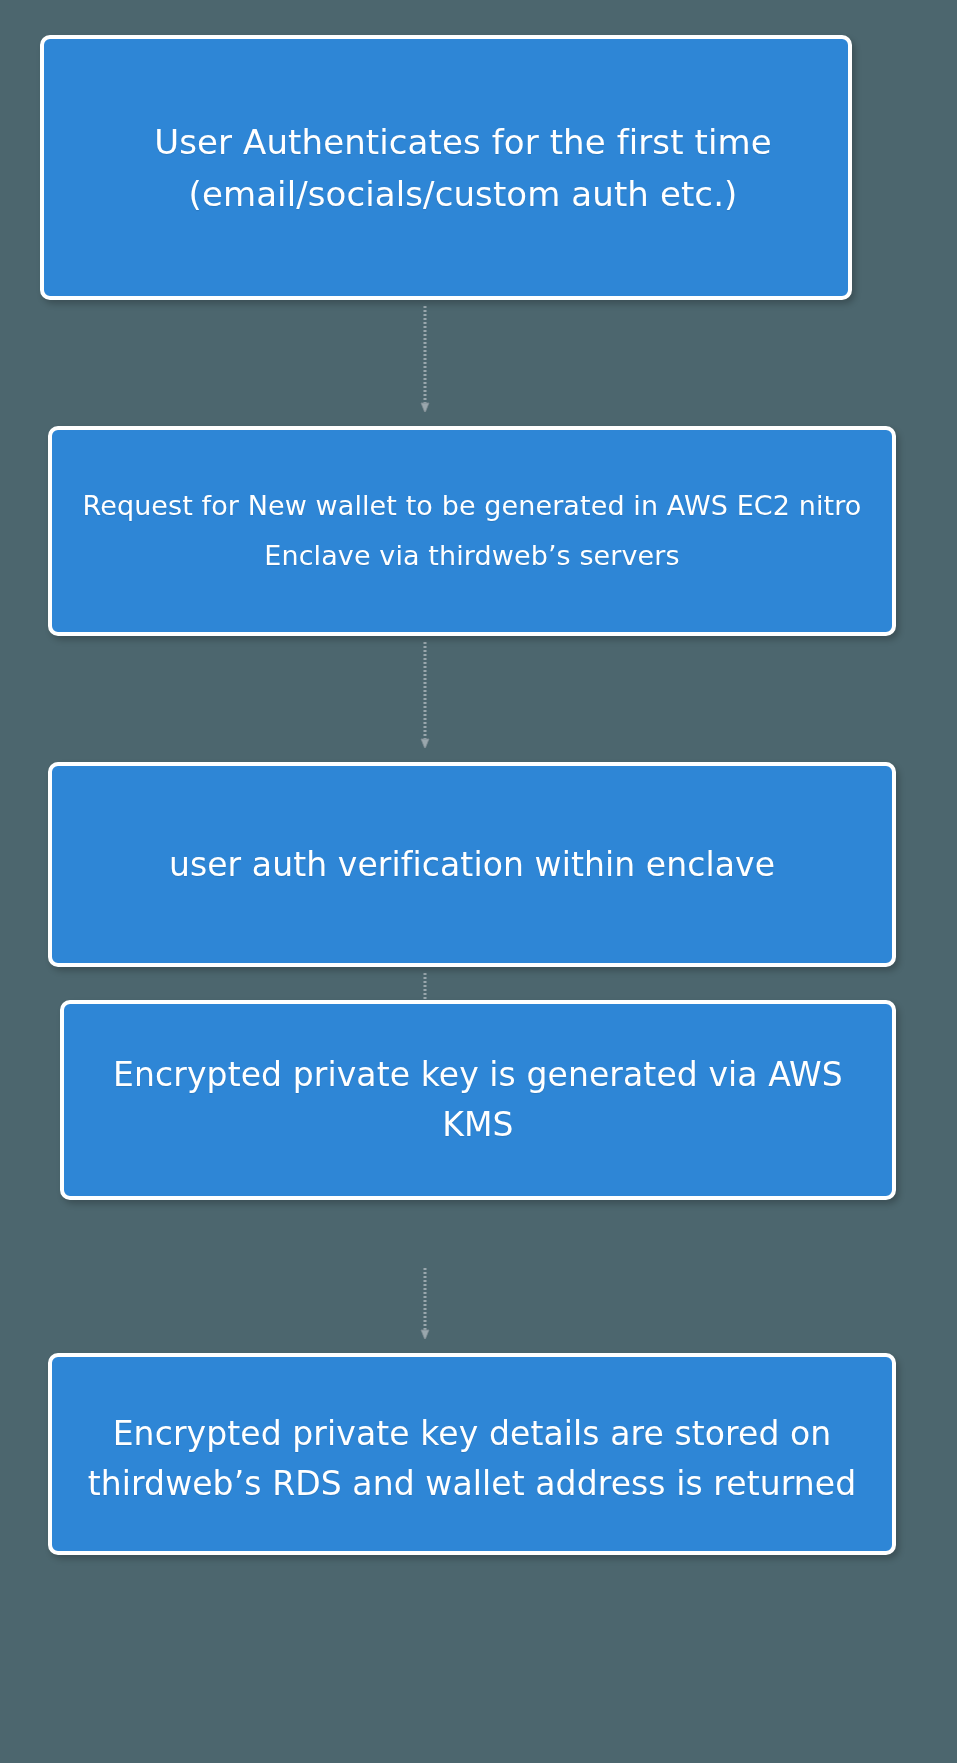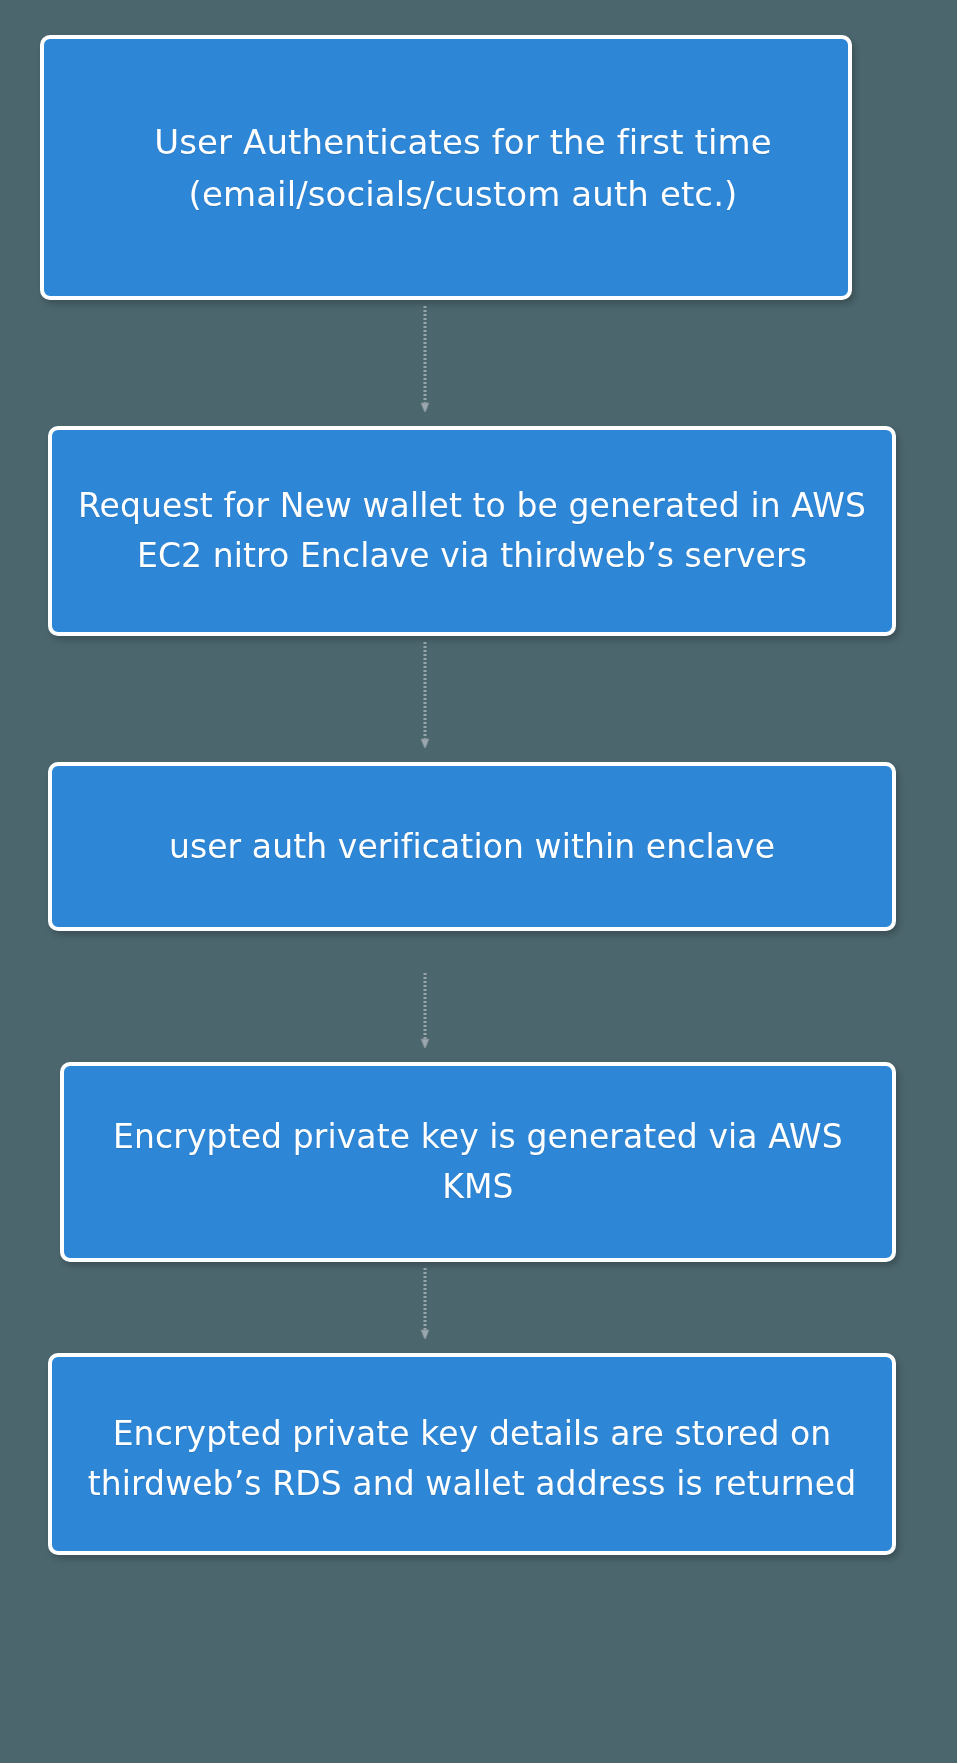--- a/index.html
+++ b/index.html
@@ -30,33 +30,33 @@
     align-items: center;
     justify-content: center;
     text-align: center;
     color: #ffffff;
   }
   .node-label {
     display: block;
     width: 100%;
     padding: 0 14px;
     box-sizing: border-box;
-    font-size: 33px;
+    font-size: 27px;
     line-height: 50px;
     font-weight: 400;
     letter-spacing: 0.1px;
     white-space: pre-line;
     text-shadow: 0 1px 1px rgba(0,0,0,0.10);
   }
 
   
   #node-1 { left: 40px;  top: 35px;   width: 812px; height: 265px; }
   #node-2 { left: 48px;  top: 426px;  width: 848px; height: 210px; }
-  #node-3 { left: 48px;  top: 762px;  width: 848px; height: 169px; }
-  #node-4 { left: 60px;  top: 1062px; width: 836px; height: 200px; }
+  #node-3 { left: 48px;  top: 762px;  width: 848px; height: 205px; }
+  #node-4 { left: 60px;  top: 1000px; width: 836px; height: 200px; }
   #node-5 { left: 48px;  top: 1353px; width: 848px; height: 202px; }
 
   #node-1 .node-label { font-size: 34px; line-height: 52px; padding-left: 48px; }
   #node-3 .node-label { font-size: 33px; }
   #node-4 .node-label { font-size: 33px; }
   #node-5 .node-label { font-size: 33px; margin-top: 10px; }
 
   
   .edge {
     position: absolute;

